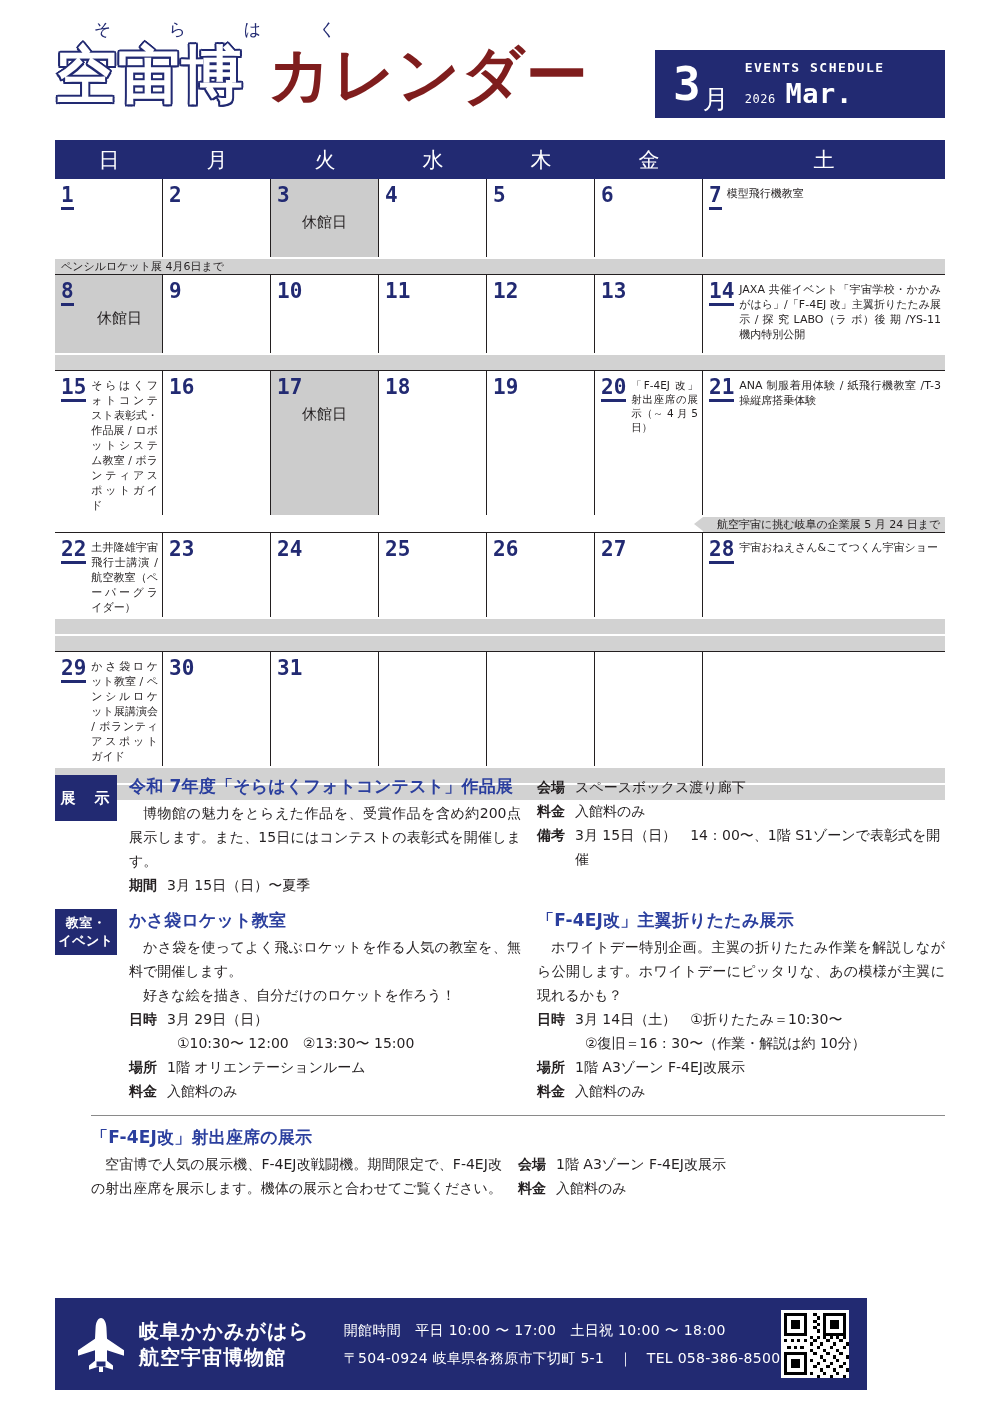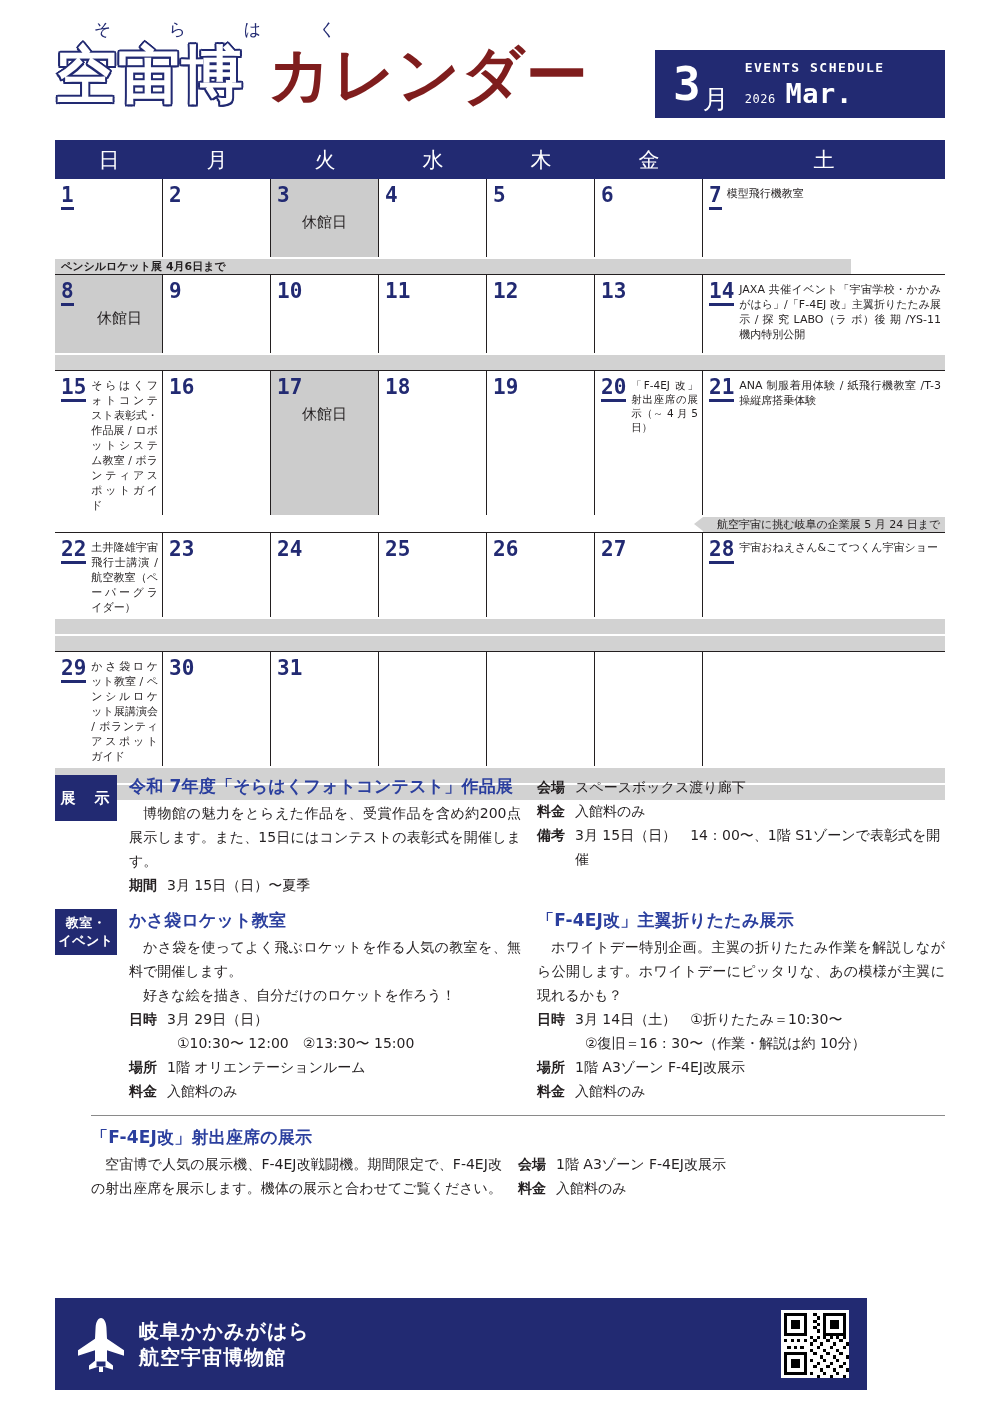--- a/index.html
+++ b/index.html
@@ -210,21 +210,21 @@
             <div class="cell c5">
               <div class="daynum">6</div>
             </div>
             <div class="cell c6">
               <div class="daynum ul">7</div>
               <div class="ev">模型飛行機教室</div>
             </div>
           </div>
           <div class="bars">
             <div class="bar-row">
-              <div class="bar" style="width: 796px; font-weight: bold;">ペンシルロケット展 4月6日まで</div>
+              <div class="bar" style="width: 890px;">ペンシルロケット展 4月6日まで</div>
             </div>
           </div>
         </div>
         <div class="week">
           <div class="wk-days">
             <div class="cell c0 closed">
               <div class="daynum ul">8</div>
               <div class="closed-label sun">休館日</div>
             </div>
             <div class="cell c1">
@@ -459,20 +459,24 @@
   <div class="footer">
     <div class="logo">
       <svg class="plane" viewBox="0 0 52 56">
         <path fill="#ffffff" d="M26 2c3 0 5 4 5.4 9.2l.6 11.6 17 11.4v5.6l-17-5.6v10.6l6 4.6v4.4L28 50.6V56h-4v-5.4l-10 3.2v-4.4l6-4.6V34.2l-17 5.6v-5.6l17-11.4.6-11.6C21 6 23 2 26 2z"></path>
         <path fill="#222a72" d="M21.5 45.5h9v5h-9z"></path>
       </svg>
       <div class="logo-text">
         <div>岐阜かかみがはら</div>
         <div>航空宇宙博物館</div>
       </div>
+    </div>
+    <div class="foot-info">
+      <div>開館時間　平日 10:00 〜 17:00　土日祝 10:00 〜 18:00</div>
+      <div>〒504-0924 岐阜県各務原市下切町 5-1　｜　TEL 058-386-8500</div>
     </div>
     <div class="qr">
       <svg width="68" height="68" viewBox="0 0 21 21" shape-rendering="crispEdges">
         <rect width="21" height="21" fill="#fff"></rect>
         <g fill="#000">
           <rect x="1" y="1" width="7" height="1"></rect>
             <rect x="1" y="7" width="7" height="1"></rect>
           <rect x="1" y="1" width="1" height="7"></rect>
             <rect x="7" y="1" width="1" height="7"></rect>
           <rect x="3" y="3" width="3" height="3"></rect>

